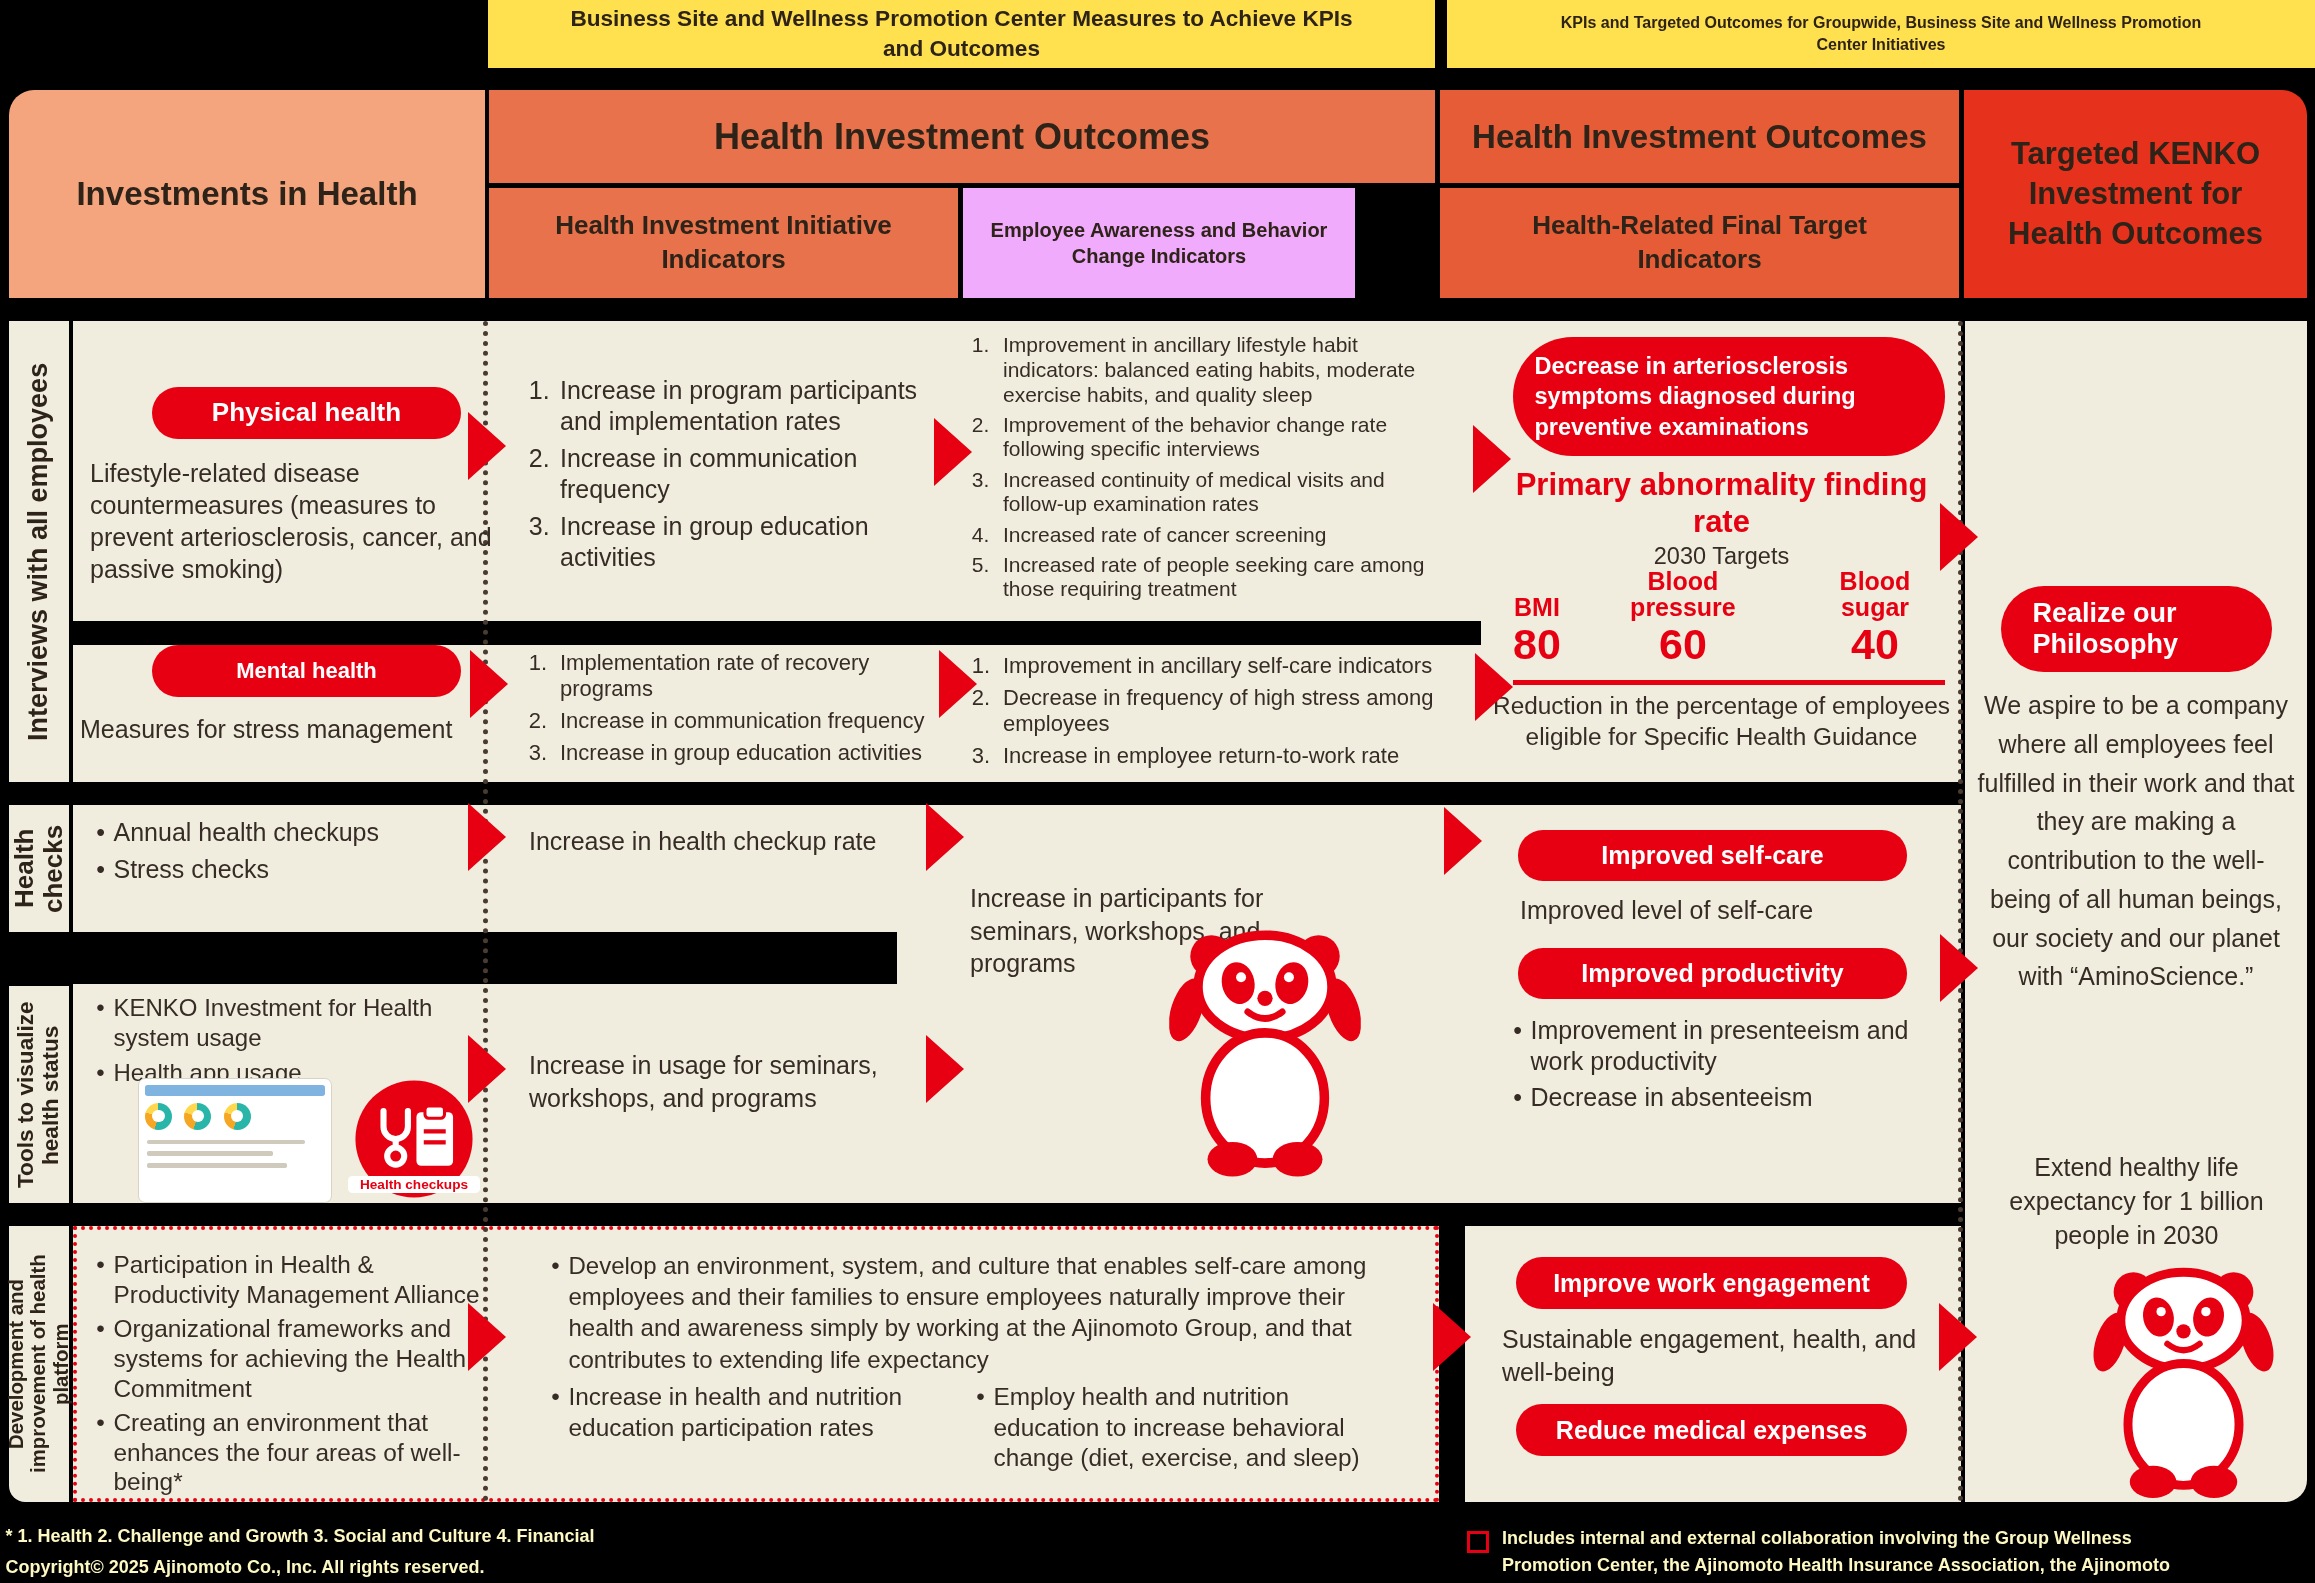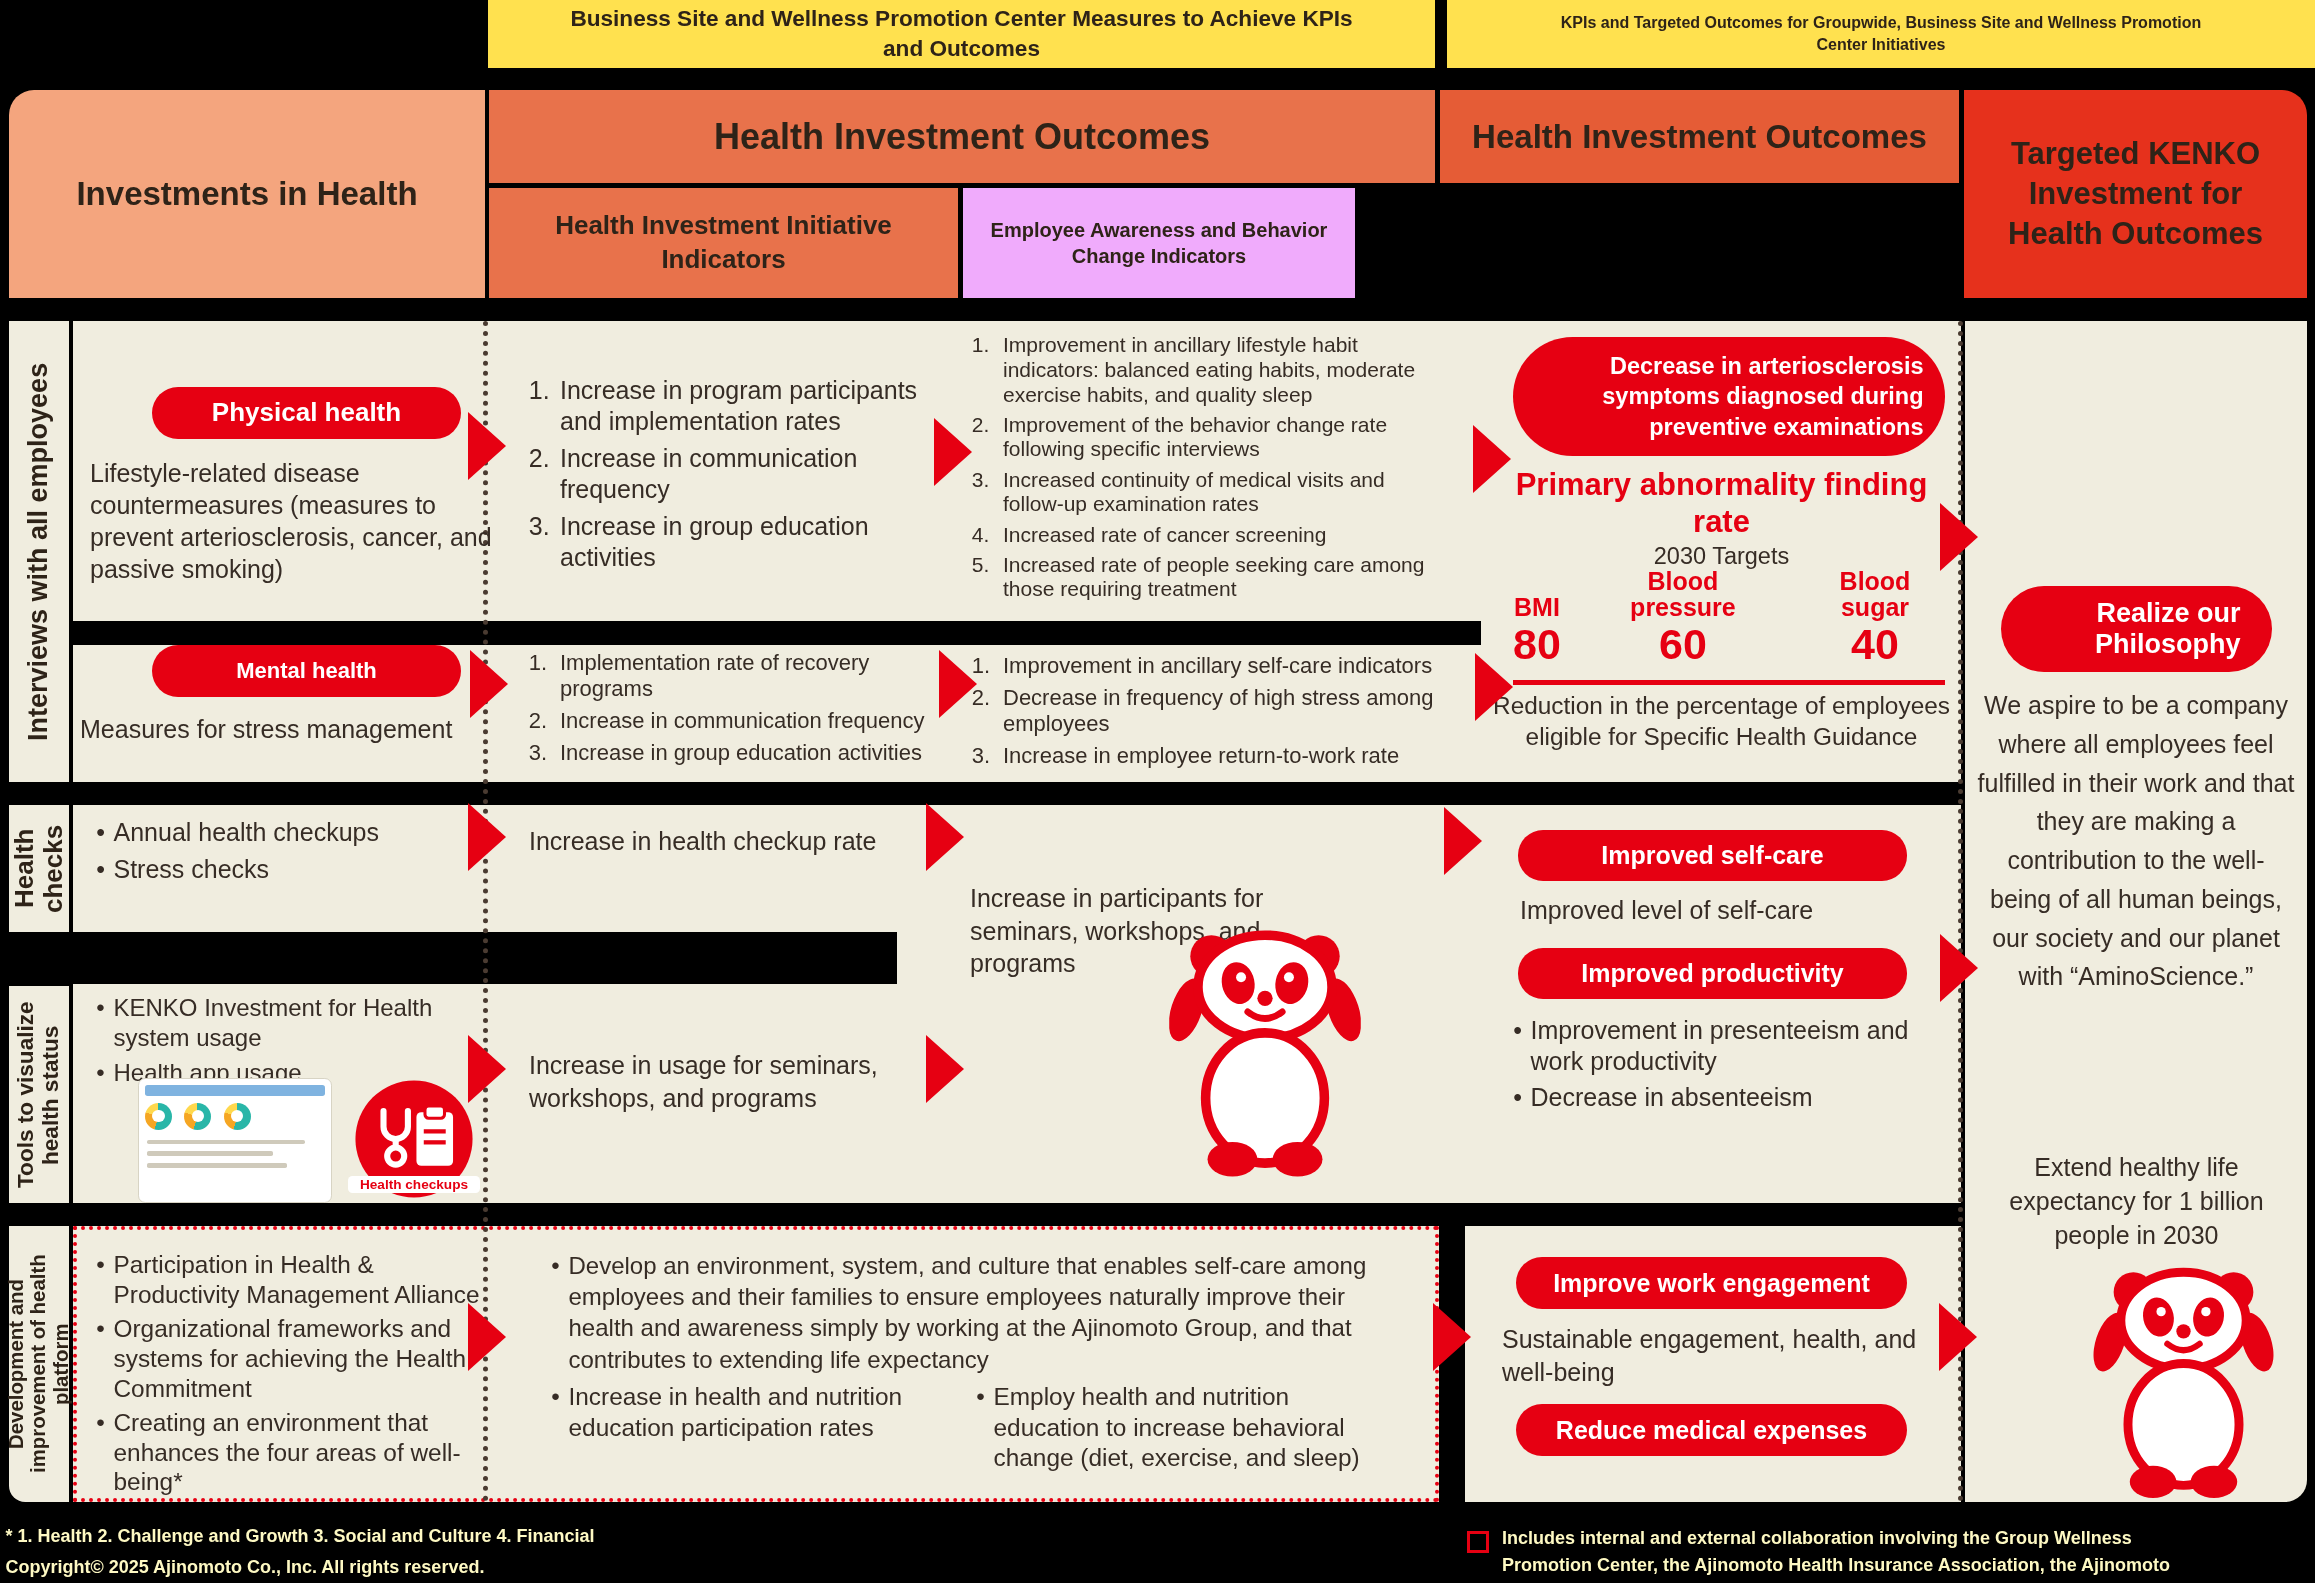--- a/index.html
+++ b/index.html
@@ -2,21 +2,21 @@
 <html style="font-size:14.5px"><head>
 <meta charset="utf-8">
 <style>
   html,body{margin:0;padding:0;background:#000;}
   #canvas{position:relative;width:2316px;height:1584px;background:#000;overflow:hidden;
           font-family:"Liberation Sans",sans-serif;color:#362C25;}
   .abs{position:absolute;box-sizing:border-box;}
   .cream{background:#F0EDDF;}
   .yellow{background:#FFE14F;color:#2E2318;font-weight:bold;display:flex;align-items:center;justify-content:center;text-align:center;}
   .hdr{display:flex;align-items:center;justify-content:center;text-align:center;font-weight:bold;color:#2E2318;}
-  .pill{background:#E60012;color:#fff;font-weight:bold;display:flex;align-items:center;justify-content:center;text-align:right;line-height:1.15;}
+  .pill{background:#E60012;color:#fff;font-weight:bold;display:flex;align-items:center;justify-content:center;text-align:left;line-height:1.15;}
   .arrow{width:0;height:0;border-left:38px solid #E60012;border-top:34px solid transparent;border-bottom:34px solid transparent;}
   .dotv{width:0;border-left:5.4px dotted #4A3B31;}
   .bar{background:#000;}
   .vstrip{display:flex;align-items:center;justify-content:center;}
   .vtext{writing-mode:vertical-rl;transform:rotate(180deg);text-align:center;font-weight:bold;color:#2E2318;line-height:1.1;}
   .nl{counter-reset:n;}
   .nl .it{counter-increment:n;position:relative;padding-left:33px;margin-bottom:5.4px;}
   .nl .it::before{content:counter(n) ".";position:absolute;left:1.8px;}
   .bl .it{position:relative;padding-left:23.5px;margin-bottom:4.5px;}
   .bl .it::before{content:"\2022";position:absolute;left:6.3px;}
@@ -73,20 +73,23 @@
 
   <div class="abs hdr" style="left:9px;top:90px;width:476px;height:208px;background:#F4A57E;border-top-left-radius:25px;font-size:33px;">Investments in Health</div>
   <div class="abs hdr" style="left:489px;top:90px;width:946px;height:93px;background:#E8724B;font-size:36px;">Health Investment Outcomes</div>
   <div class="abs hdr" style="left:489px;top:188px;width:469px;height:110px;background:#E8724B;font-size:26px;line-height:1.3;">
     <div style="max-width:362px;">Health Investment Initiative Indicators</div>
   </div>
   <div class="abs hdr" style="left:963px;top:188px;width:392px;height:110px;background:#f0abfc;font-size:20px;line-height:1.3;">
     <div style="max-width:398px;">Employee Awareness and Behavior Change Indicators</div>
   </div>
   <div class="abs hdr" style="left:1440px;top:90px;width:519px;height:93px;background:#E55C36;font-size:33px;">Health Investment Outcomes</div>
+  <div class="abs hdr" style="left:1440px;top:188px;width:519px;height:110px;background:#E55C36;font-size:26px;line-height:1.3;">
+    <div style="max-width:344px;">Health-Related Final Target Indicators</div>
+  </div>
   <div class="abs hdr" style="left:1964px;top:90px;width:343px;height:208px;background:#E6311C;border-top-right-radius:25px;font-size:31px;line-height:1.3;">
     <div style="max-width:299px;">Targeted KENKO Investment for Health Outcomes</div>
   </div>
 
   <div class="abs cream vstrip" style="left:9px;top:321px;width:60px;height:461px;">
     <div class="vtext" style="height:452px;font-size:27px;">Interviews with all employees</div>
   </div>
   <div class="abs cream vstrip" style="left:9px;top:805px;width:60px;height:127px;">
     <div class="vtext" style="height:119px;font-size:26px;">Health checks</div>
   </div>

